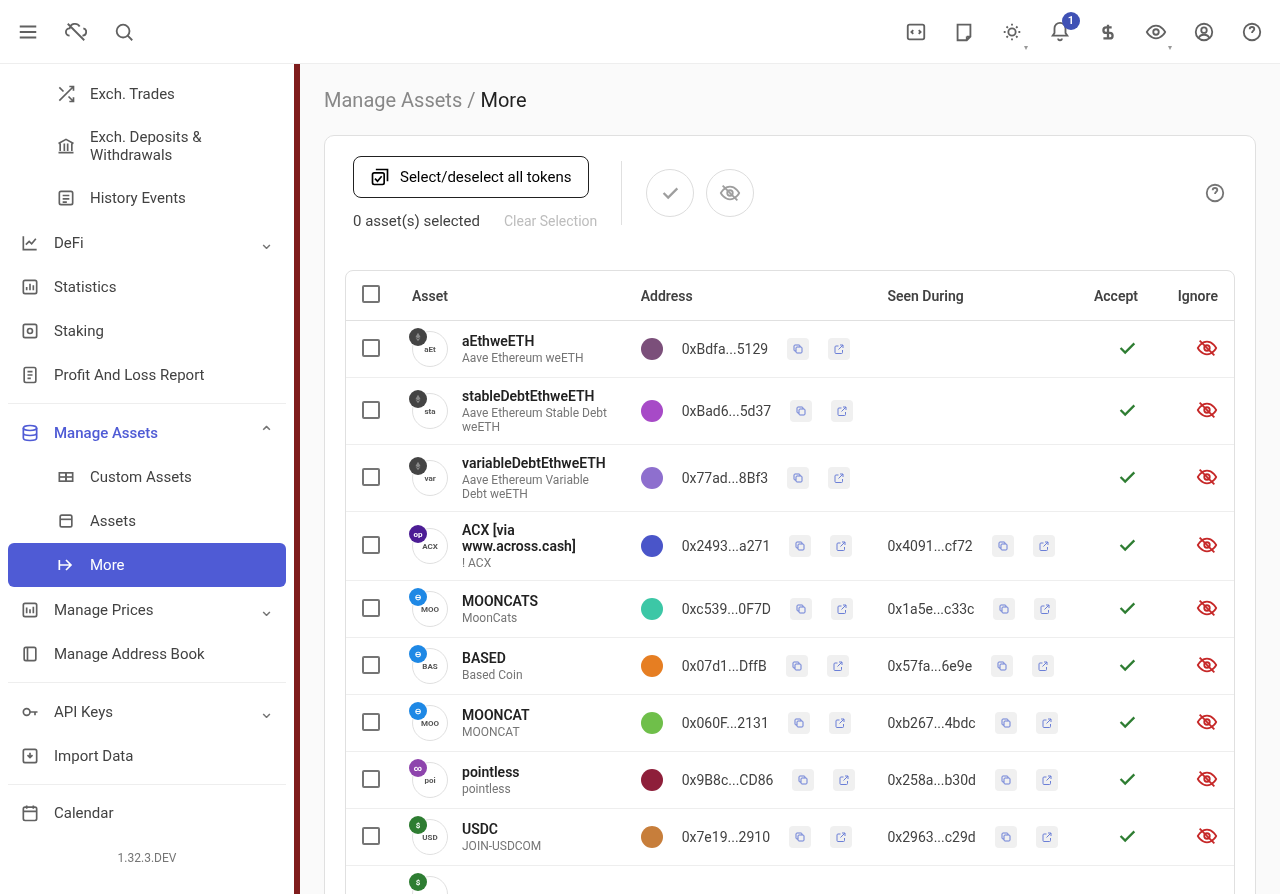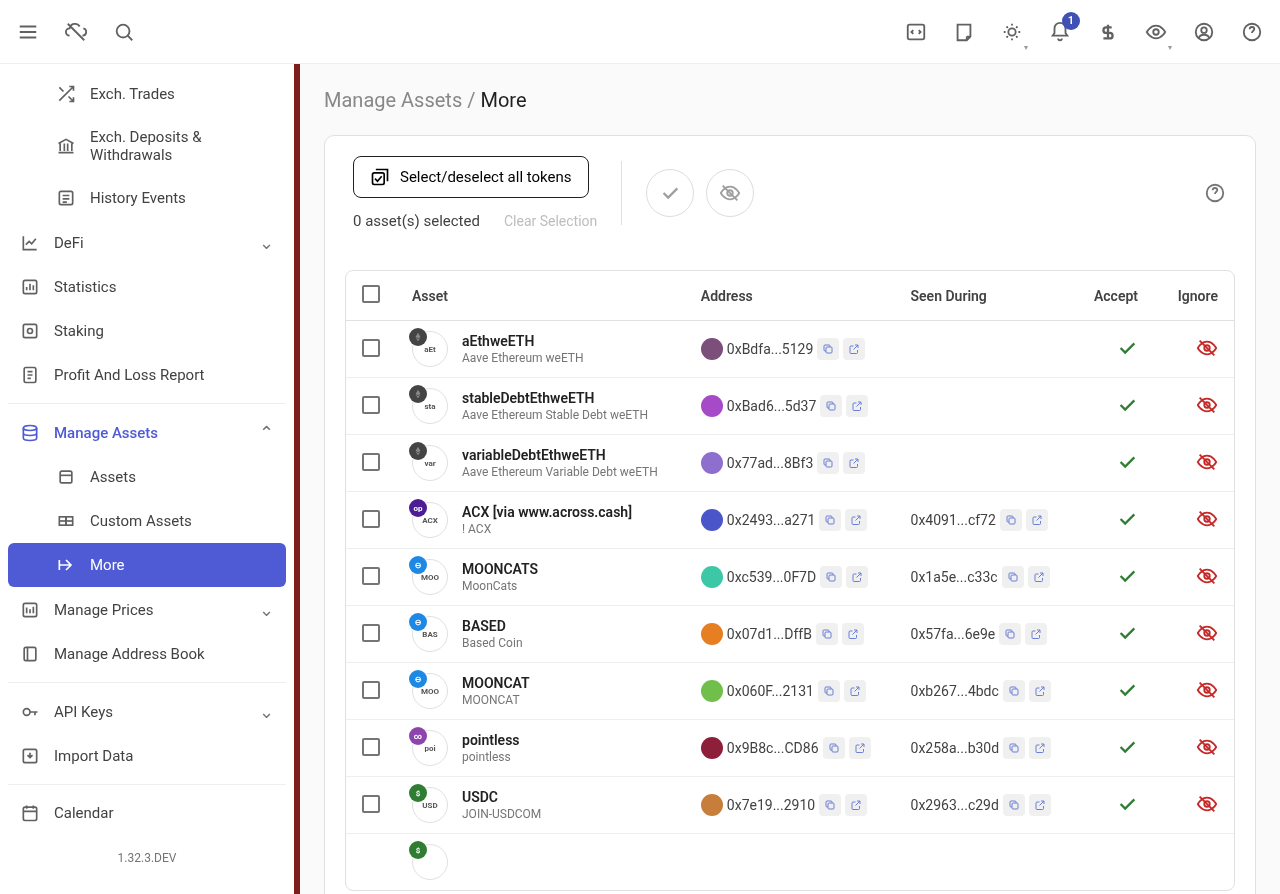--- a/index.html
+++ b/index.html
@@ -50,21 +50,21 @@
 th{text-align:left;padding:14px 16px;font-size:14px;font-weight:600;color:#424242;border-bottom:1px solid #e0e0e0}
 td{padding:10px 16px;border-bottom:1px solid #eee;font-size:14px;color:#424242;vertical-align:middle}
 tr:last-child td{border-bottom:none}
 .chk{width:18px;height:18px;border:2px solid #757575;border-radius:2px;cursor:pointer;display:inline-block}
 .asset-cell{display:flex;align-items:center;gap:14px}
 .asset-icon{width:36px;height:36px;min-width:36px;border-radius:50%;border:1px solid #e0e0e0;background:#fff;display:flex;align-items:center;justify-content:center;font-size:8px;font-weight:700;position:relative;color:#555}
 .asset-icon .tl{position:absolute;top:-4px;left:-4px;width:18px;height:18px;border-radius:50%;display:flex;align-items:center;justify-content:center;font-size:10px;color:#fff}
 .asset-info{display:flex;flex-direction:column;gap:2px}
 .asset-name{font-weight:600;color:#212121;font-size:14px}
 .asset-sub{font-size:12px;color:#757575}
-.addr-cell{display:flex;align-items:center;gap:4px}
+.addr-cell{display:flex;align-items:center;gap:19px}
 .identicon{width:22px;height:22px;border-radius:50%;display:inline-block}
 .mini-btn{width:22px;height:22px;border-radius:4px;background:#f0f0f0;display:flex;align-items:center;justify-content:center;cursor:pointer;color:#6b7fd7}
 .mini-btn svg{width:12px;height:12px}
 .accept-icon{color:#2e7d32}
 .accept-icon svg{width:22px;height:22px}
 .ignore-icon{color:#c62828}
 .ignore-icon svg{width:22px;height:22px}
 th.center,td.center{text-align:right}
 </style>
 </head>
@@ -212,35 +212,35 @@
             <ellipse cx="12" cy="6" rx="8" ry="3"></ellipse>
             <path d="M4 6v6c0 1.7 3.6 3 8 3s8-1.3 8-3V6M4 12v6c0 1.7 3.6 3 8 3s8-1.3 8-3v-6"></path>
           </svg>
         </span>
         <span class="side-label">Manage Assets</span>
         <span class="chev">⌃</span>
       </div>
     <div class="side-item sub">
         <span class="icon">
           <svg viewBox="0 0 24 24" fill="none" stroke="currentColor" stroke-width="2">
-            <rect x="5" y="5" width="14" height="14" rx="2"></rect>
-            <path d="M5 10h14"></path>
-          </svg>
-        </span>
-        <span class="side-label">Assets</span>
-      </div>
-    <div class="side-item sub">
-        <span class="icon">
-          <svg viewBox="0 0 24 24" fill="none" stroke="currentColor" stroke-width="2">
             <rect x="4" y="7" width="8" height="10"></rect>
             <rect x="12" y="7" width="8" height="10"></rect>
             <path d="M4 12h16"></path>
           </svg>
         </span>
         <span class="side-label">Custom Assets</span>
+      </div>
+    <div class="side-item sub">
+        <span class="icon">
+          <svg viewBox="0 0 24 24" fill="none" stroke="currentColor" stroke-width="2">
+            <rect x="5" y="5" width="14" height="14" rx="2"></rect>
+            <path d="M5 10h14"></path>
+          </svg>
+        </span>
+        <span class="side-label">Assets</span>
       </div>
     <div class="side-item sub selected">
         <span class="icon">
           <svg viewBox="0 0 24 24" fill="none" stroke="currentColor" stroke-width="2">
             <path d="M4 12h14M12 6l6 6-6 6M4 6v12"></path>
           </svg>
         </span>
         <span class="side-label">More</span>
       </div>
     <div class="side-item">

